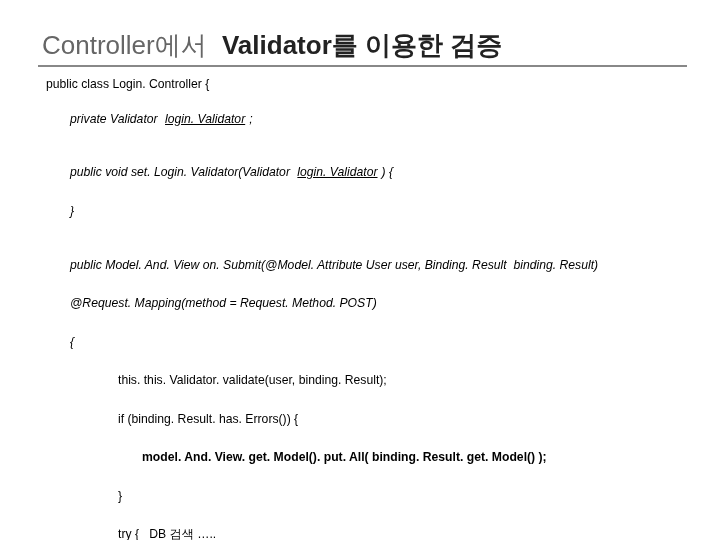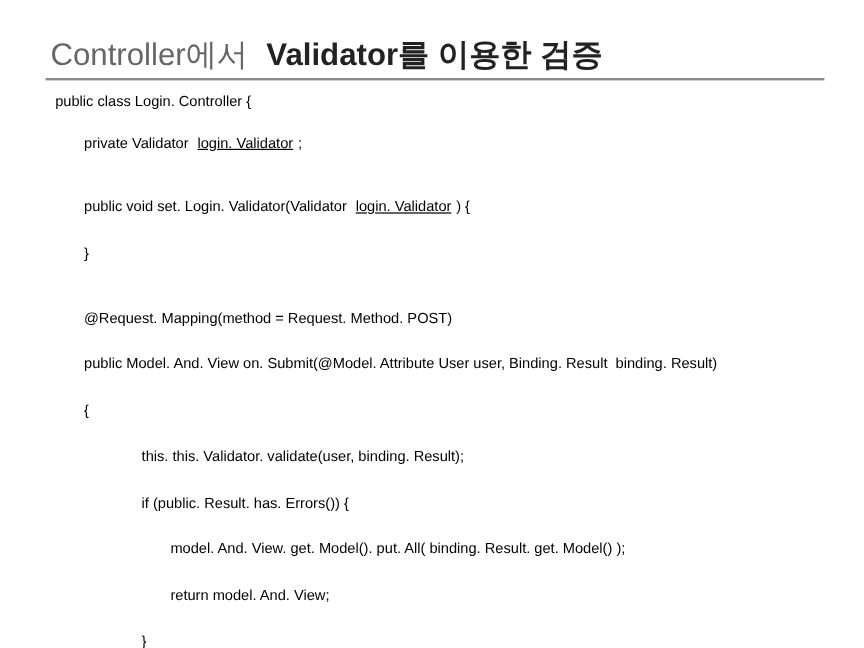--- a/index.html
+++ b/index.html
@@ -32,48 +32,47 @@
       color: #222;
     }
     .code-block {
       font-size: 12.2px;
       line-height: 1.25;
       color: #000;
       font-family: Arial, sans-serif;
       white-space: pre;
       padding-left: 8px;
     }
-    .code-block .ind1 { padding-left: 24px; display: block; }
+    .code-block .ind1 { padding-left: 24px; display: block; font-style: italic; }
     .code-block .ind3 { padding-left: 72px; display: block; }
-    .code-block .ind4 { padding-left: 96px; display: block; }
+    .code-block .ind4 { padding-left: 96px; display: block; font-weight: bold; }
     .u { text-decoration: underline; }
   </style>
 </head>
 <body>
 
 <div class="slide">
   <div class="title-wrap">
     <div class="title">
       <span>Controller에서 </span><span class="bold">Validator를 이용한 검증</span>
     </div>
   </div>
   <div class="code-block" id="code-container"><span class="">public class Login. Controller {</span>
 <span class=""></span>
 <span class="ind1">private Validator <span class="u">login. Validator</span>;</span>
 <span class=""></span>
 <span class="ind1">public void set. Login. Validator(Validator <span class="u">login. Validator</span>) {</span>
 <span class="ind1">}</span>
 <span class=""></span>
+<span class="ind1">public Model. And. View on. Submit(@Model. Attribute User user, Binding. Result  binding. Result)</span>
 <span class="ind1">@Request. Mapping(method = Request. Method. POST)</span>
-<span class="ind1">public Model. And. View on. Submit(@Model. Attribute User user, Binding. Result  binding. Result)</span>
 <span class="ind1">{</span>
 <span class="ind3">this. this. Validator. validate(user, binding. Result);</span>
-<span class="ind3">if (public. Result. has. Errors()) {</span>
+<span class="ind3">if (binding. Result. has. Errors()) {</span>
 <span class="ind4">model. And. View. get. Model(). put. All( binding. Result. get. Model() );</span>
-<span class="ind4">return model. And. View;</span>
 <span class="ind3">}</span>
 <span class="ind3">try {   DB 검색 …..</span>
 
 
 
 
 
 
 
 

